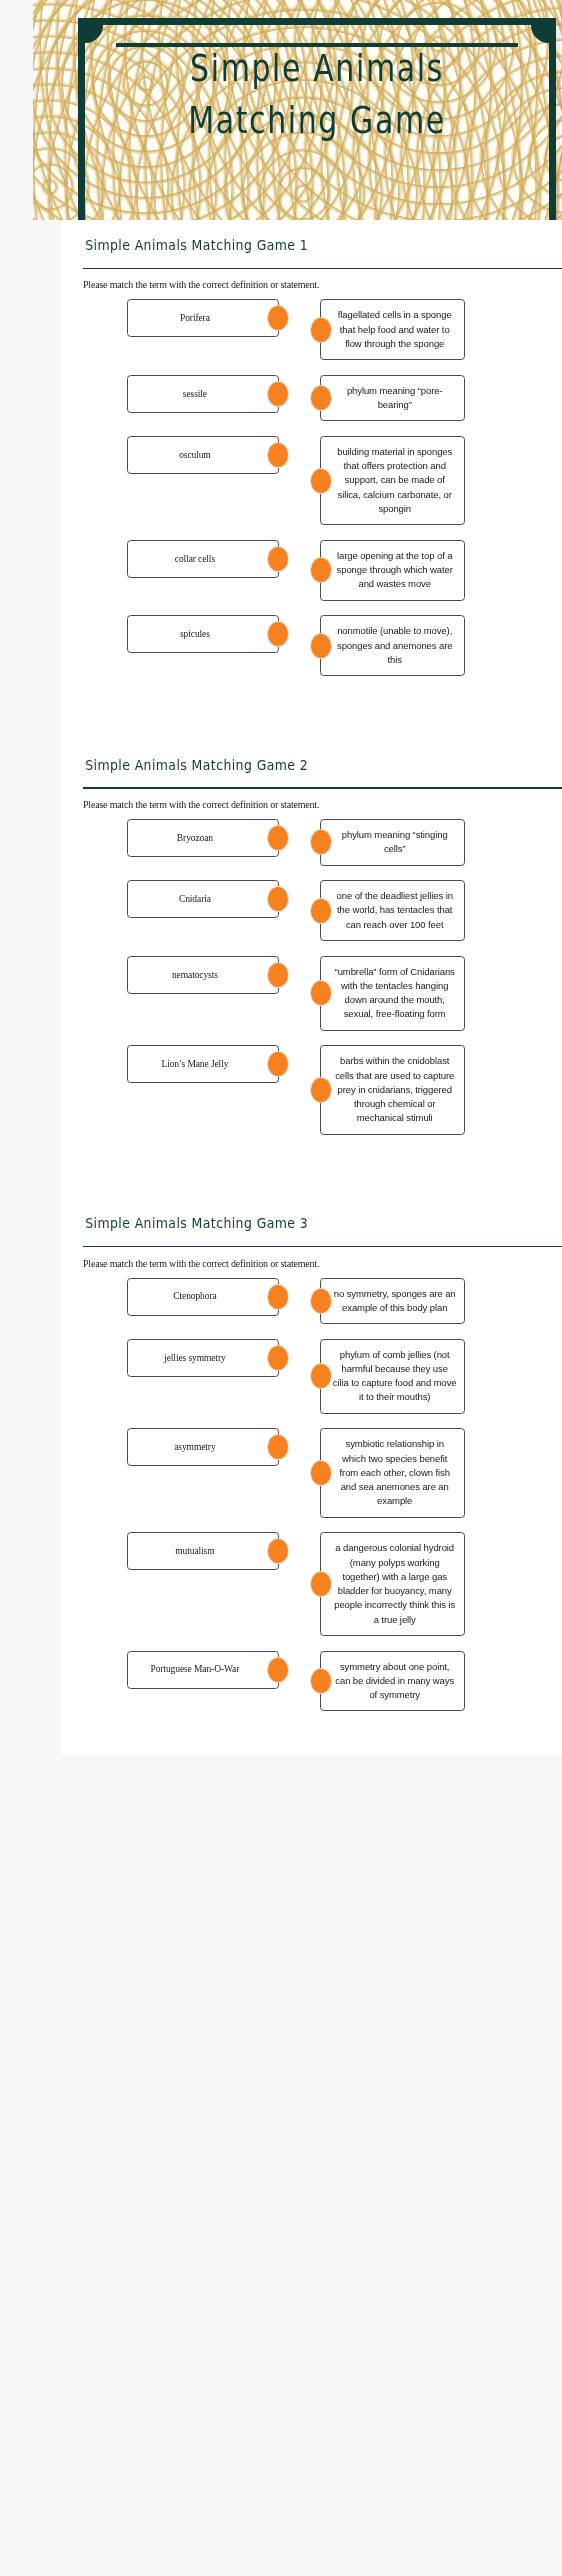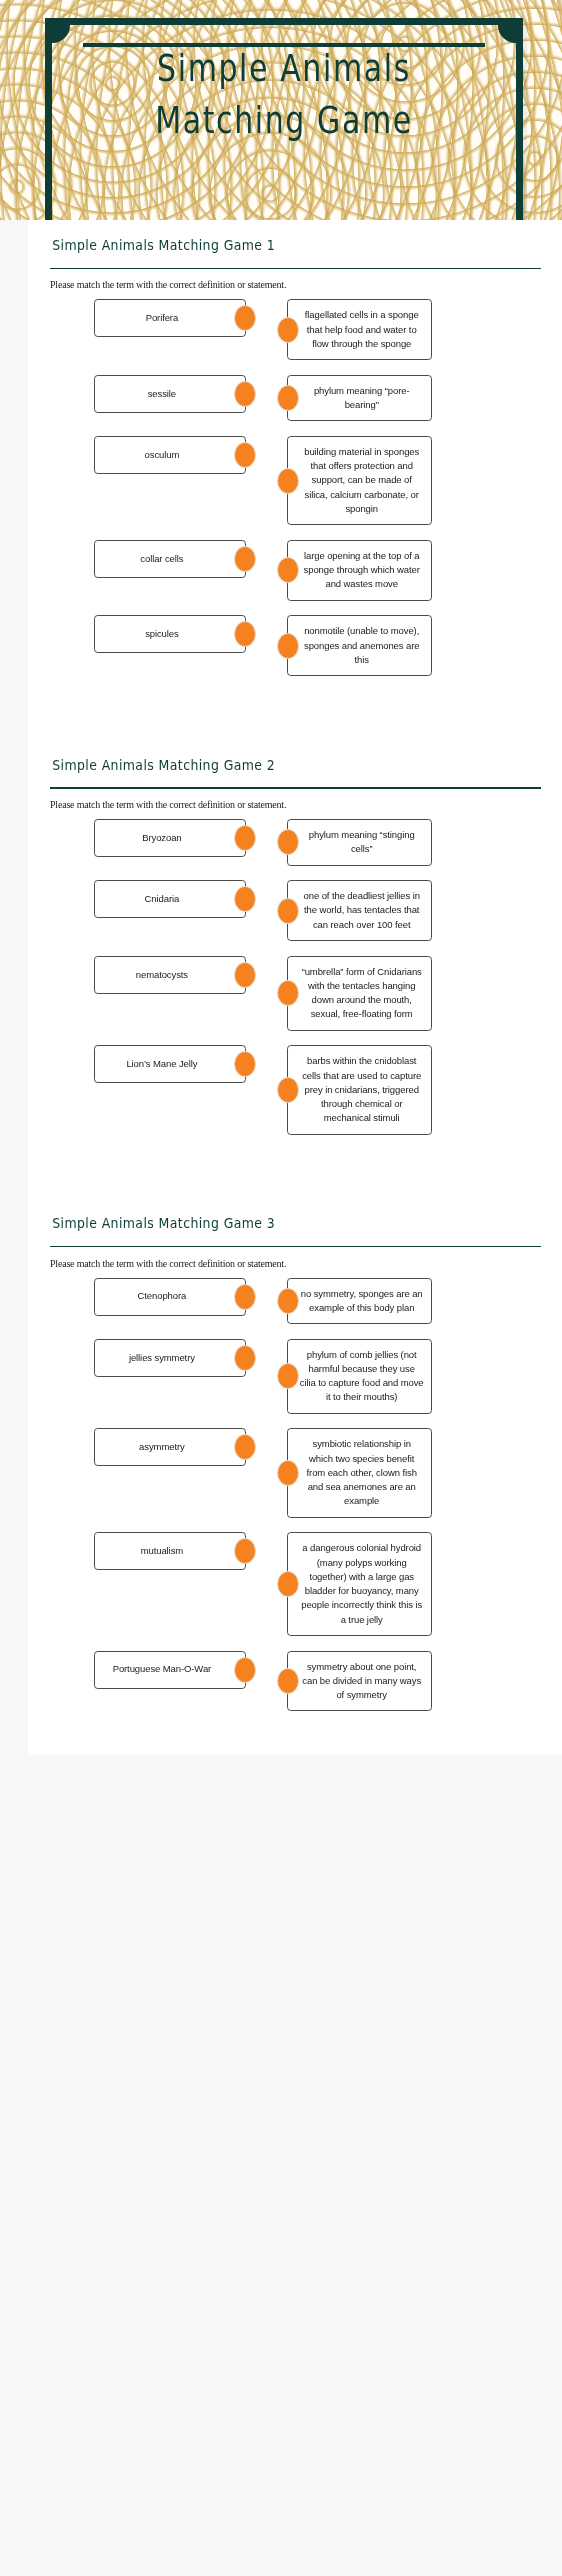--- a/index.html
+++ b/index.html
@@ -9,20 +9,21 @@
     background: #f7f7f7;
     font-family: "Liberation Sans", sans-serif;
   }
 
   #page {
     position: relative;
     width: 563px;
     min-height: 2576px;
     background: #f7f7f7;
     overflow: hidden;
+    padding-left: 33px;
   }
 
   
   .hero {
     position: relative;
     width: 563px;
     height: 220px;
     background: #fffdf6;
     overflow: hidden;
   }
@@ -170,20 +171,21 @@
     text-align: center;
     letter-spacing: -0.1px;
     display: flex;
     align-items: center;
     justify-content: center;
   }
 
   .card.term {
     min-height: 38px;
     padding: 6.6px 25px 6.6px 8.8px;
+    font-family: Liberation Serif, serif;
   }
   .card.definition {
     min-height: 38px;
     padding: 8px 7.3px 8px 11.7px;
   }
 
   
   .dot {
     position: absolute;
     width: 22px;

